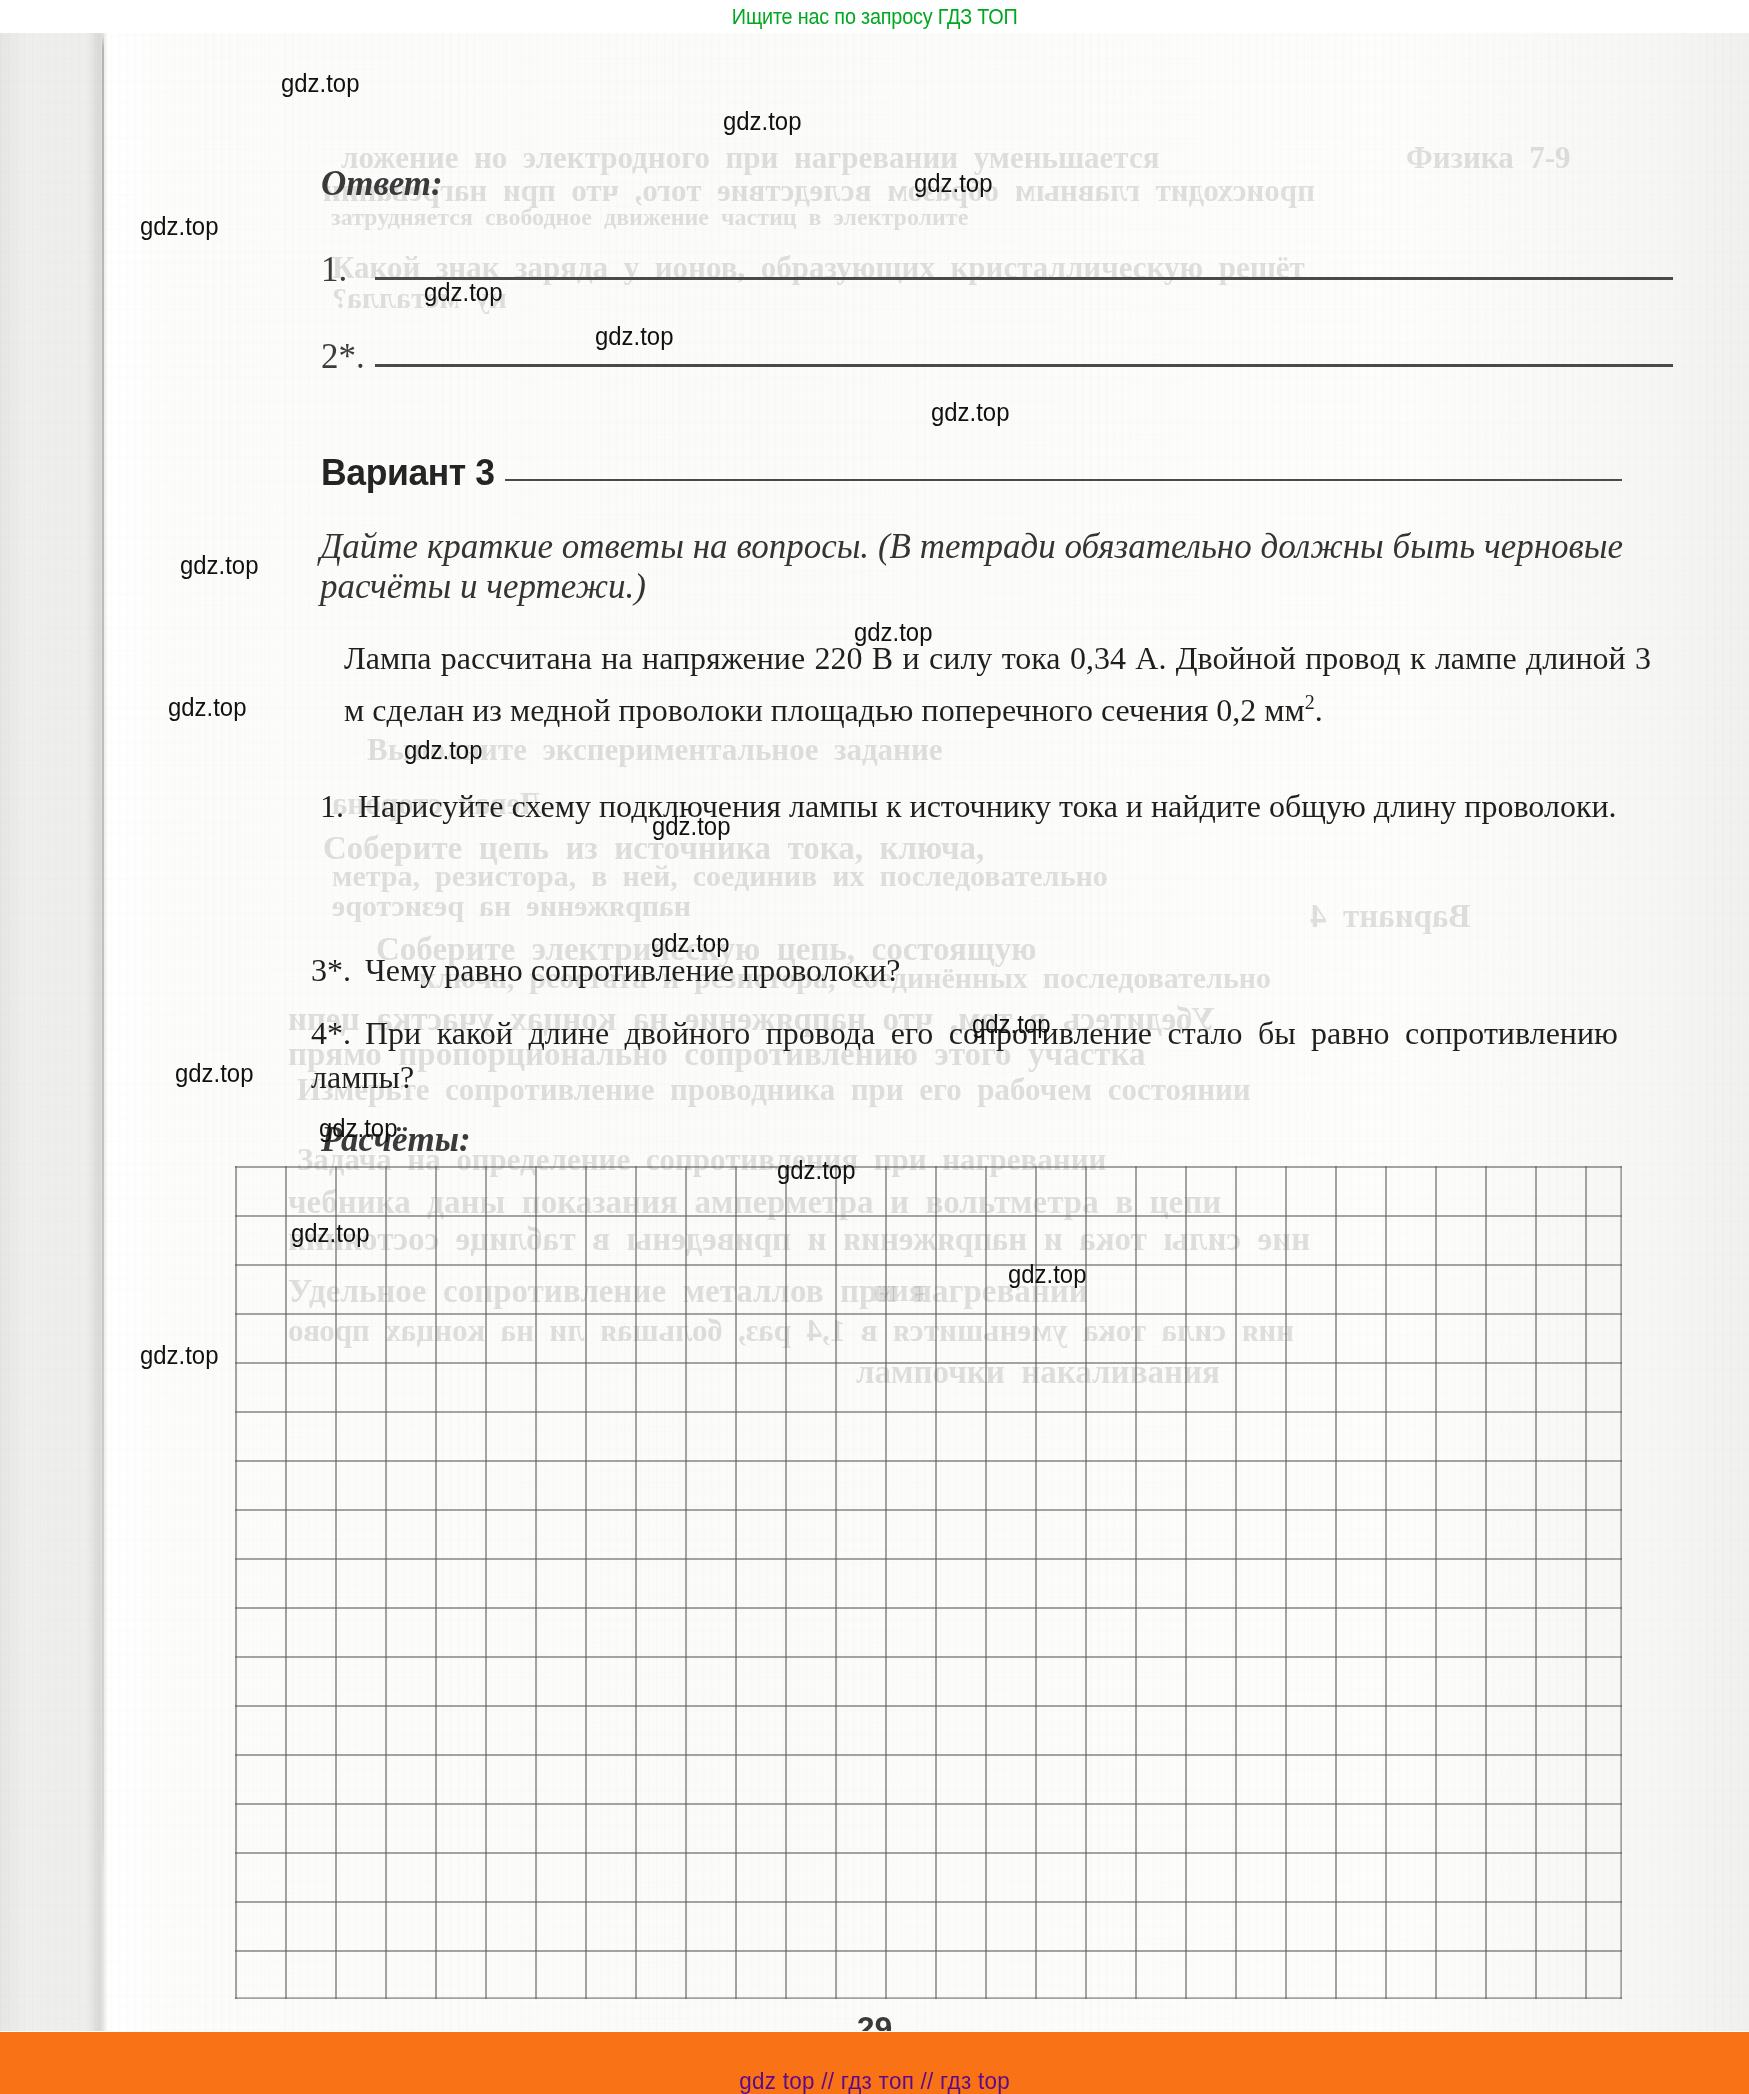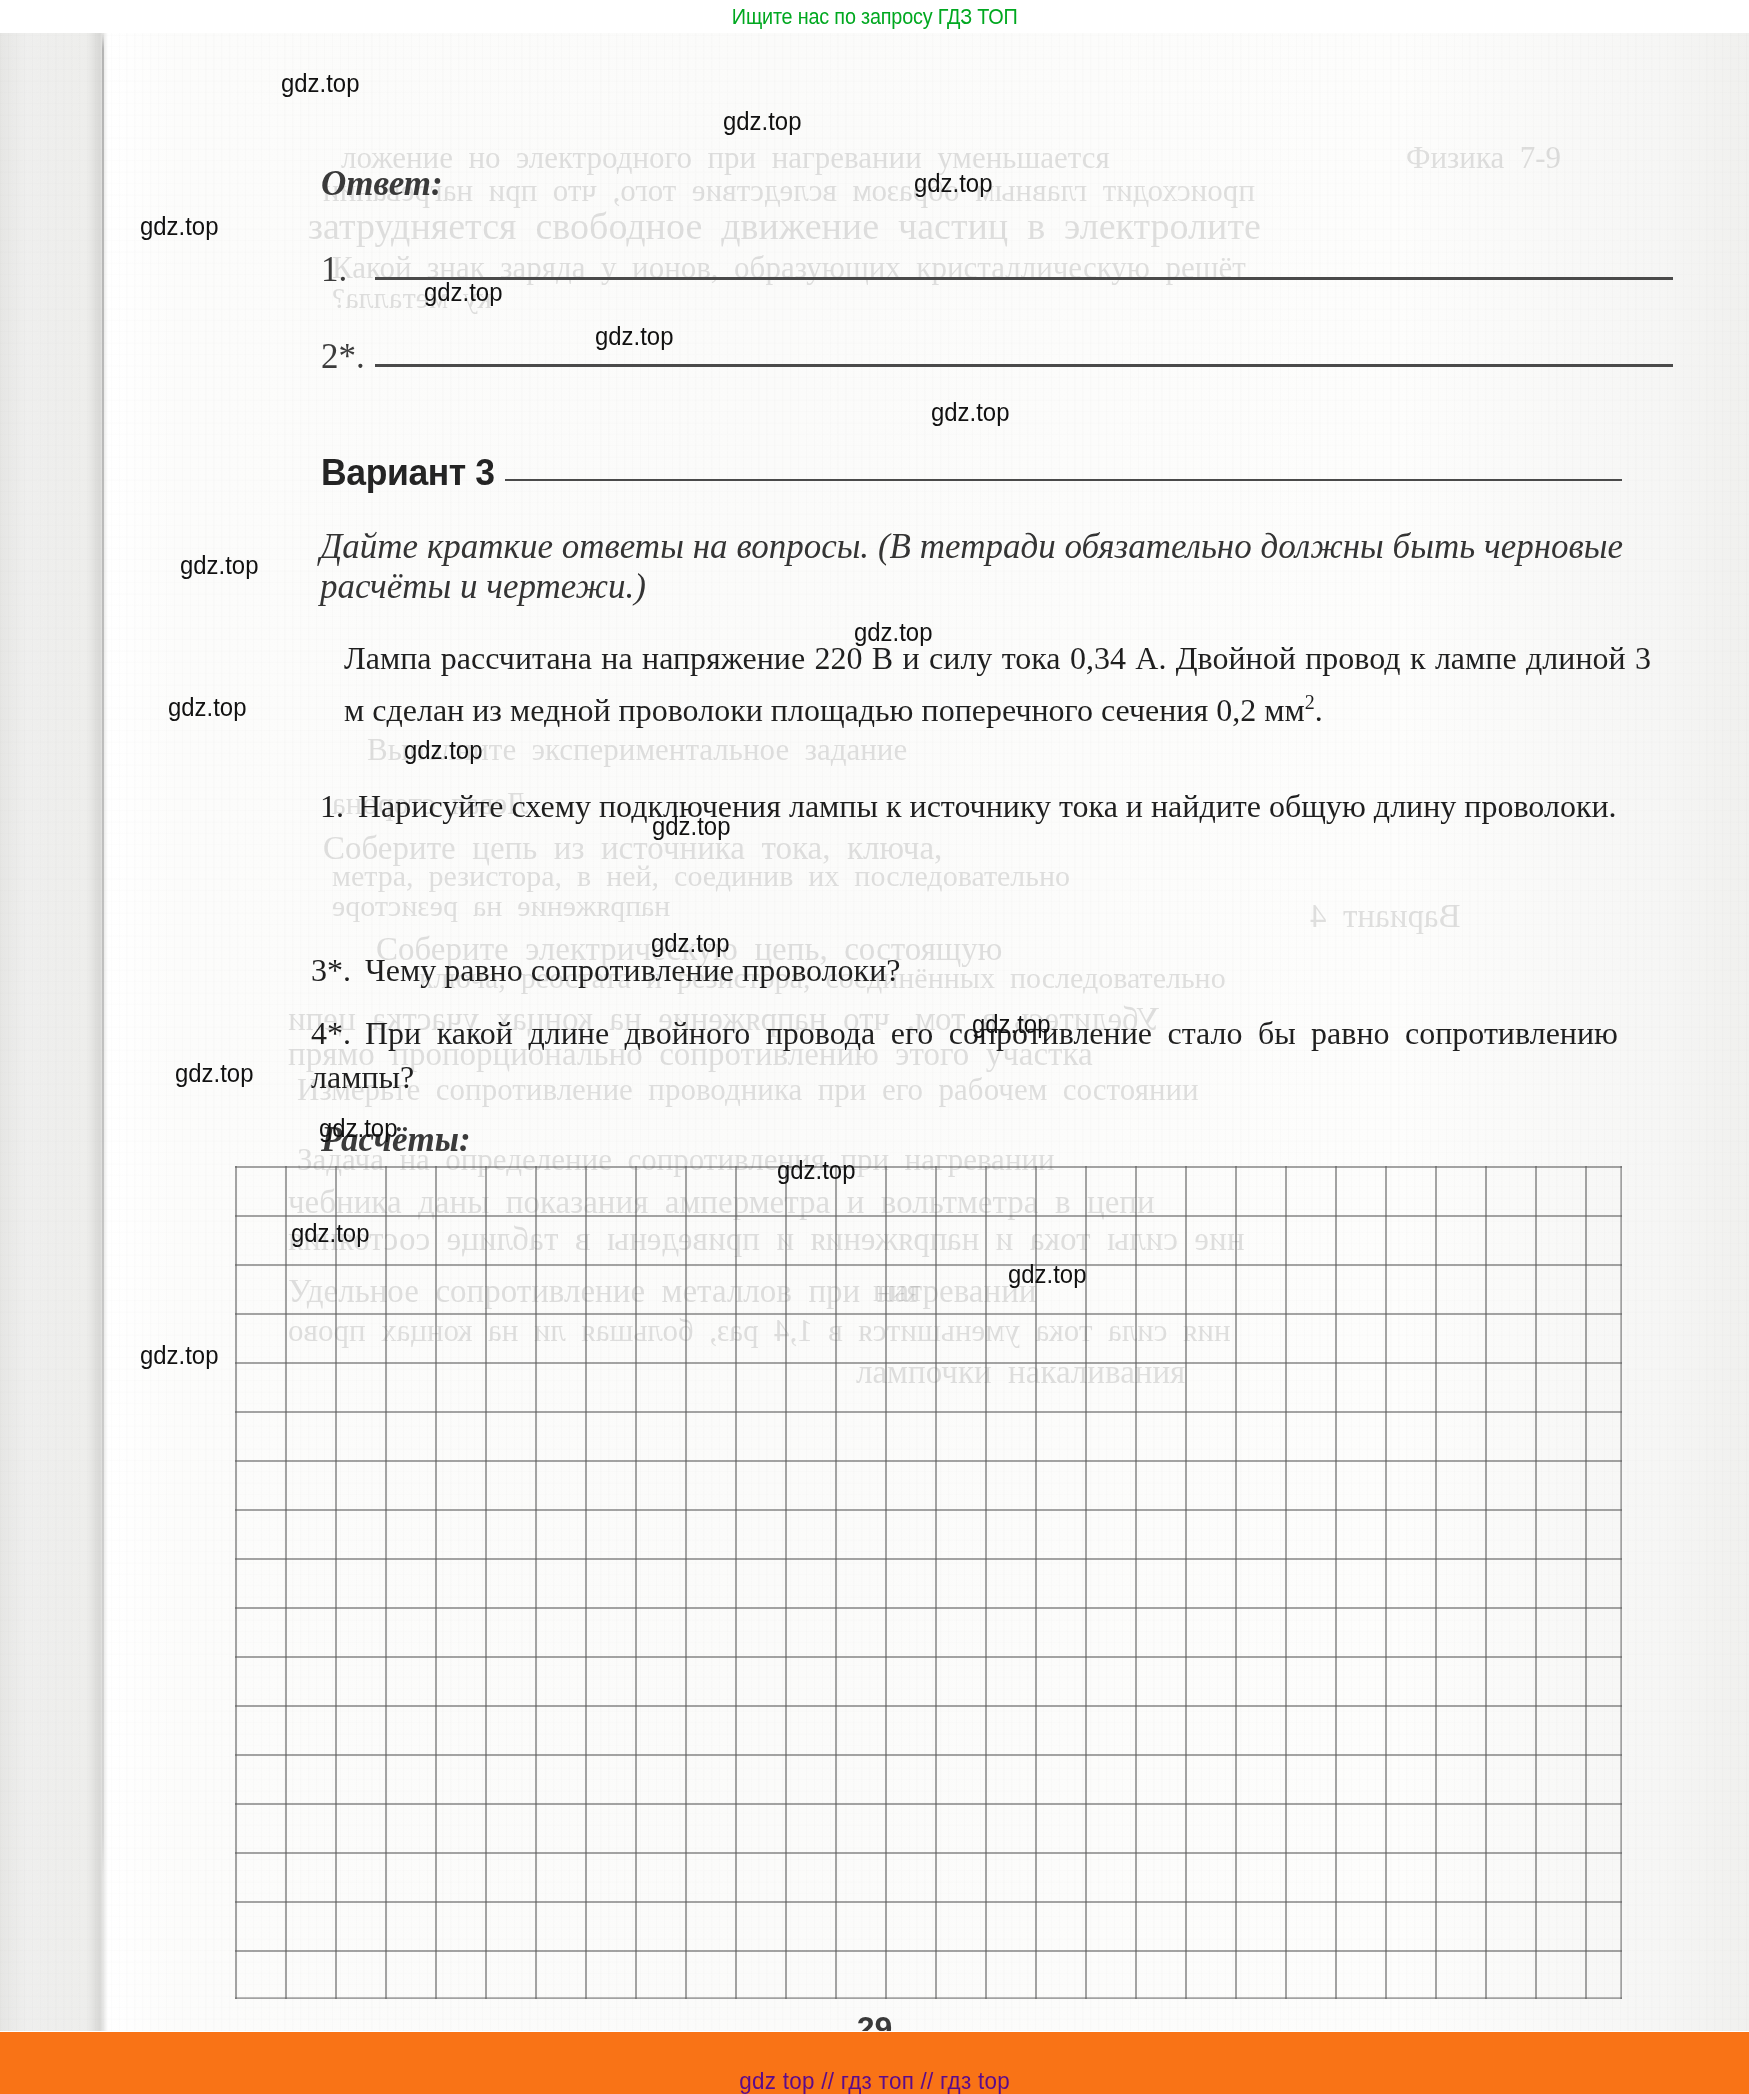--- a/index.html
+++ b/index.html
@@ -88,21 +88,21 @@
     height: 1998px;
     background: linear-gradient(to right, rgba(0,0,0,0.05), rgba(0,0,0,0.0));
     pointer-events: none;
   }
 
   
   .ghost {
     position: absolute;
     color: rgba(80,80,80,0.17);
     font-family: "Liberation Serif", serif;
-    font-weight: 400;
+    font-weight: 700;
     white-space: pre;
     pointer-events: none;
     user-select: none;
   }
   .ghost.flip {
     transform: scaleX(-1);
   }
 
   
   .content {
@@ -308,21 +308,21 @@
   </div>
 
   <div class="sheet">
     <div class="sheet-texture"></div>
     <div class="page-edge-shadow"></div>
     <div class="binding-line"></div>
 
     <div id="ghost-layer">
         <div class="ghost" style="left: 341px; top: 107px; font-size: 31px;">ложение  но  электродного  при  нагревании  уменьшается</div>
         <div class="ghost flip" style="left: 323px; top: 140px; font-size: 31px;">происходит  главным  образом  вследствие  того,  что  при  нагревании</div>
-        <div class="ghost" style="left: 308px; top: 171px; font-size: 38px;">затрудняется  свободное  движение  частиц  в  электролите</div>
+        <div class="ghost" style="left: 331px; top: 171px; font-size: 24px;">затрудняется  свободное  движение  частиц  в  электролите</div>
         <div class="ghost" style="left: 332px; top: 217px; font-size: 31px;">Какой  знак  заряда  у  ионов,  образующих  кристаллическую  решёт</div>
         <div class="ghost flip" style="left: 332px; top: 248px; font-size: 30px;">ку  металла?</div>
         <div class="ghost" style="left: 1406px; top: 107px; font-size: 31px;">Физика  7-9</div>
         <div class="ghost" style="left: 367px; top: 699px; font-size: 31px;">Выполните  экспериментальное  задание</div>
         <div class="ghost flip" style="left: 332px; top: 753px; font-size: 31px;">Левая  сторона</div>
         <div class="ghost" style="left: 323px; top: 797px; font-size: 33px;">Соберите  цепь  из  источника  тока,  ключа,</div>
         <div class="ghost" style="left: 332px; top: 826px; font-size: 30px;">метра,  резистора,  в  ней,  соединив  их  последовательно</div>
         <div class="ghost flip" style="left: 332px; top: 856px; font-size: 30px;">напряжение  на  резисторе</div>
         <div class="ghost" style="left: 376px; top: 898px; font-size: 33px;">Соберите  электрическую  цепь,  состоящую</div>
         <div class="ghost" style="left: 419px; top: 928px; font-size: 30px;">ключа,  реостата  и  резистора,  соединённых  последовательно</div>

